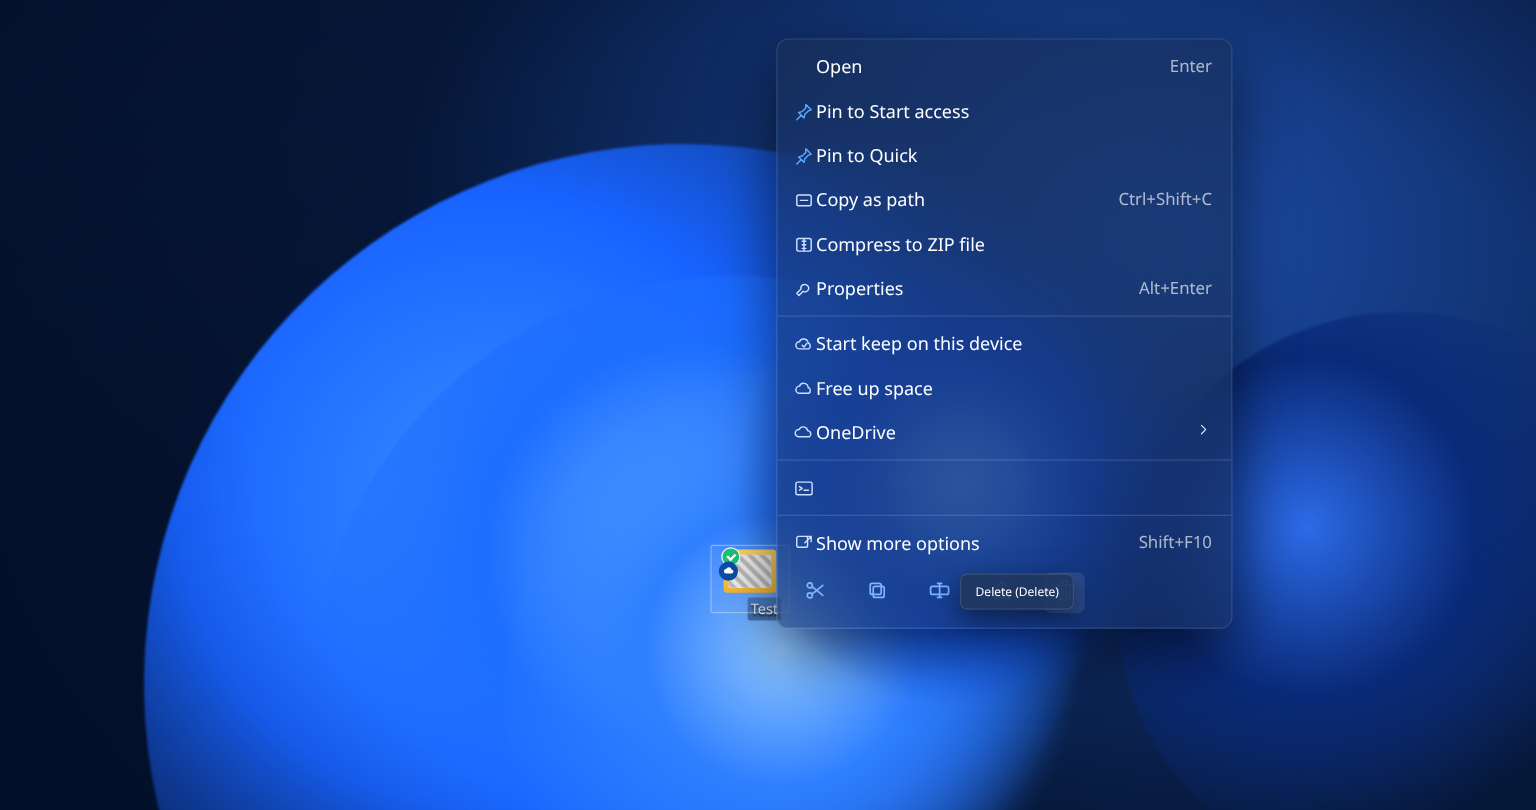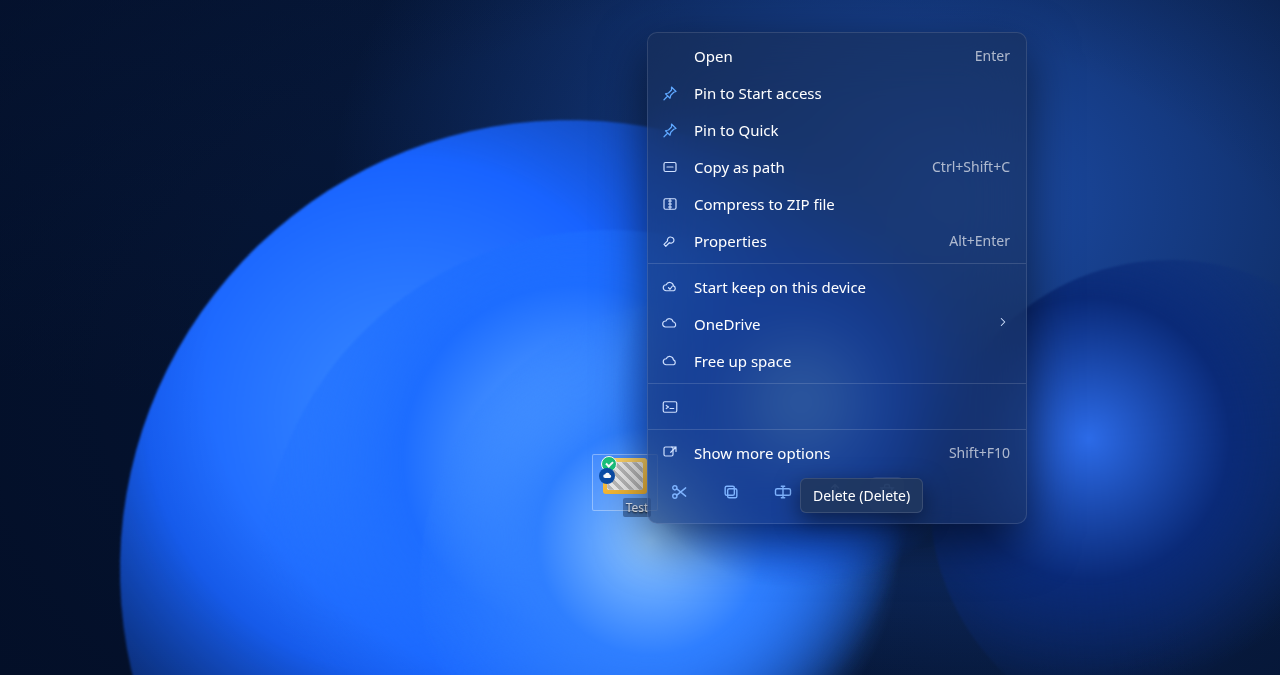--- a/index.html
+++ b/index.html
@@ -121,21 +121,20 @@
   .ctx hr.sep {
     border: none;
     border-top: 1px solid rgba(255,255,255,0.14);
     margin: 4px 0;
   }
   .mi {
     display: flex;
     align-items: center;
     height: 37px;
     padding: 0 16px 0 12px;
-    gap: 14px;
     cursor: default;
     position: relative;
   }
   .mi .ic {
     width: 20px; height: 20px;
     display:flex;align-items:center;justify-content:center;
     flex: 0 0 20px;
   }
   .mi .txt { flex: 1 1 auto; white-space: nowrap; }
   .mi .accel { color: rgba(255,255,255,0.65); font-size: 14px; }
@@ -164,21 +163,21 @@
   .act svg *{stroke:#7fb4ff;stroke-width:1.7;fill:none;stroke-linecap:round;stroke-linejoin:round;}
 
   
   .tooltip {
     position: absolute;
     left: 800px;
     top: 478px;
     background: rgba(32, 54, 94, 0.92);
     border: 1px solid rgba(255,255,255,0.12);
     color: #fff;
-    font-size: 14px;
+    font-size: 10px;
     padding: 7px 12px;
     border-radius: 6px;
     box-shadow: 0 8px 24px rgba(0,0,0,.5);
     z-index: 6;
     white-space:nowrap;
   }
 
 </style>
 </head>
 <body>
@@ -275,40 +274,40 @@
           <path d="M7 17a4 4 0 010-8 5 5 0 019.6 1.5A3.5 3.5 0 0117 17H7z"></path>
           <path d="M10 13l2 2 3-4"></path>
         </svg>
     </span>
     <span class="txt">Start keep on this device</span>
   </div>
 
   <div class="mi">
     <span class="ic">
       <svg viewBox="0 0 24 24">
+          <path d="M7 17a4 4 0 010-8 5 5 0 019.6 1.5A3.5 3.5 0 0117 17H7z"></path>
+        </svg>
+    </span>
+    <span class="txt">Free up space</span>
+  </div>
+
+  <div class="mi">
+    <span class="ic">
+      <svg viewBox="0 0 24 24">
           <path d="M6 16a4 4 0 01.5-8A5 5 0 0116 9a3.9 3.9 0 012 7H6z" fill="#2f8fff" stroke="none"></path>
         </svg>
     </span>
     <span class="txt">OneDrive</span>
     <span class="chev">
       <svg viewBox="0 0 24 24" width="14" height="14">
           <path d="M9 6l6 6-6 6" stroke="#d5e4ff" stroke-width="1.8" fill="none" stroke-linecap="round" stroke-linejoin="round"></path>
         </svg>
     </span>
   </div>
 
-  <div class="mi">
-    <span class="ic">
-      <svg viewBox="0 0 24 24">
-          <path d="M7 17a4 4 0 010-8 5 5 0 019.6 1.5A3.5 3.5 0 0117 17H7z"></path>
-        </svg>
-    </span>
-    <span class="txt">Free up space</span>
-  </div>
-
   <hr class="sep">
 
   <div class="mi">
     <span class="ic">
       <svg viewBox="0 0 24 24">
           <rect x="3" y="5" width="18" height="14" rx="2" fill="#2b2b2b" stroke="#cfe0ff" stroke-width="1"></rect>
           <path d="M7 10l3 2-3 2M12 14h5" stroke="#cfe0ff"></path>
         </svg>
     </span>
   </div>

